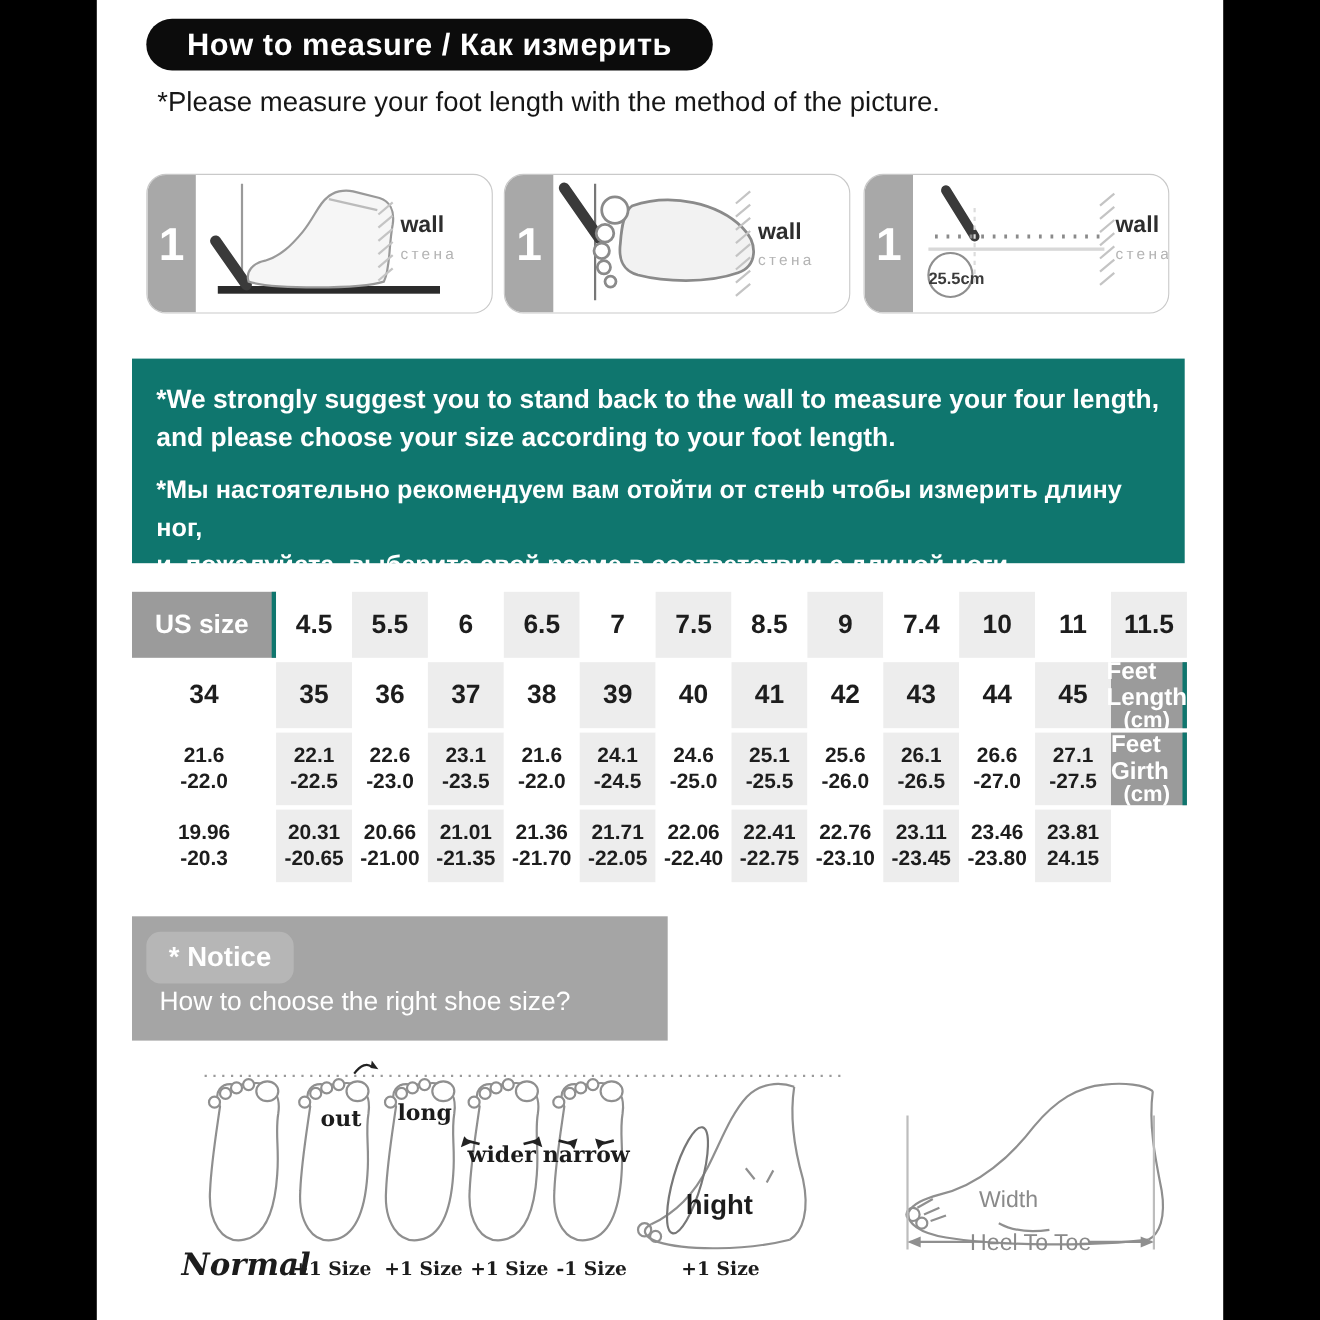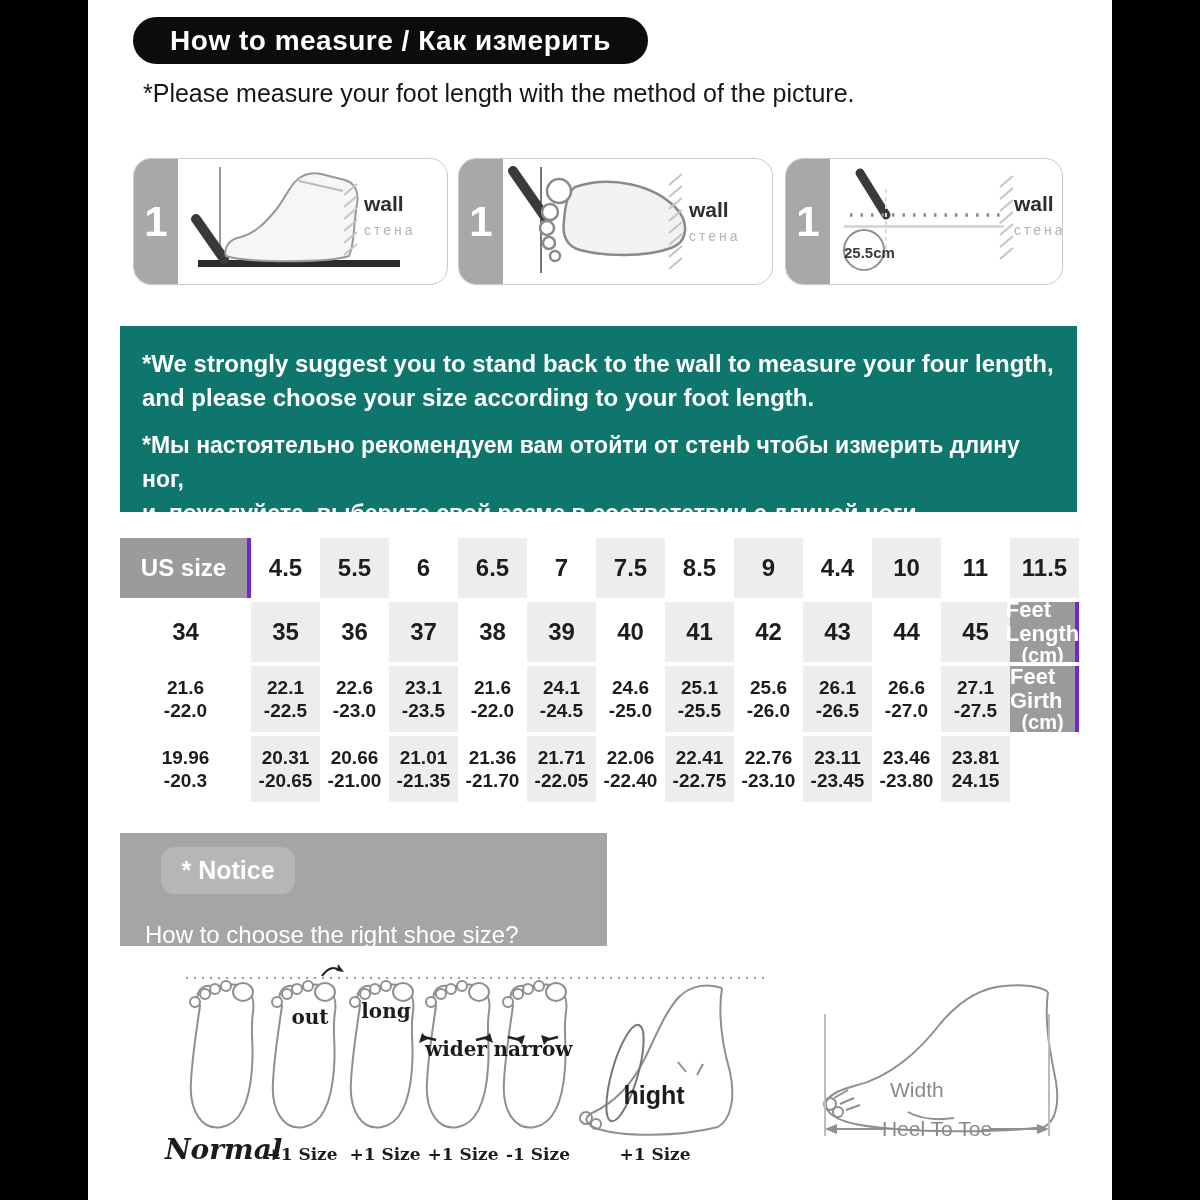--- a/index.html
+++ b/index.html
@@ -40,35 +40,35 @@
   .suggest-en{font-size:24px;font-weight:bold;line-height:34px;white-space:pre-line;}
   .suggest-ru{font-size:23px;font-weight:bold;line-height:34px;margin-top:13px;white-space:pre-line;}
 
   
   .size-table{
     position:absolute;left:32px;top:538px;
     display:grid;grid-template-columns:131px repeat(12,69px);
     grid-template-rows:60px 60px 66px 66px;row-gap:4px;
   }
   .tcell{display:flex;flex-direction:column;align-items:center;justify-content:center;}
-  .tcell.lbl{background:#9b9b9b;color:#fff;font-weight:bold;border-right:4px solid #6d28d9;box-sizing:border-box;}
+  .tcell.lbl{background:#9b9b9b;color:#fff;font-weight:bold;border-right:4px solid #0f766e;box-sizing:border-box;}
   .lbl .l1{font-size:24px;line-height:1.05;}
   .lbl .l1.small{font-size:22px;}
   .lbl .l2{font-size:20px;line-height:1.05;}
   .tcell.val{color:#1d1d1d;font-weight:bold;font-size:24px;background:#fff;}
   .tcell.val.stripe{background:#ededed;}
   .tcell.val .ln{font-size:19px;line-height:1.22;}
 
   
   .notice-box{position:absolute;left:32px;top:833px;width:487px;height:113px;background:#a5a5a5;}
   .notice-pill{
     position:absolute;left:13px;top:14px;width:134px;height:47px;border-radius:13px;background:#b6b6b6;
-    color:#fff;font-size:25px;font-weight:bold;display:flex;align-items:center;justify-content:center;margin-left:28px;
-  }
-  .notice-q{position:absolute;left:25px;top:88px;color:#fff;font-size:24px;font-weight:500;}
+    color:#fff;font-size:25px;font-weight:bold;display:flex;align-items:center;justify-content:center;
+  }
+  .notice-q{position:absolute;left:25px;top:64px;color:#fff;font-size:24px;font-weight:500;}
 
   
   .feet-svg{position:absolute;left:30px;top:952px;}
   .foot-label{font-weight:bold;font-size:20px;fill:#1c1c1c;font-family:"DejaVu Serif",serif;}
   .foot-label.big{font-size:25px;font-family:"Liberation Sans",sans-serif;}
   .meas-label{font-size:21px;fill:#8a8a8a;}
   .caption{
     position:absolute;width:110px;text-align:center;color:#1c1c1c;
     font-family:"DejaVu Serif",serif;font-weight:bold;font-size:17px;top:1144px;
   }
@@ -175,21 +175,21 @@
         <div class="l1">US size</div>
       </div>
       <div class="tcell val">4.5</div>
       <div class="tcell val stripe">5.5</div>
       <div class="tcell val">6</div>
       <div class="tcell val stripe">6.5</div>
       <div class="tcell val">7</div>
       <div class="tcell val stripe">7.5</div>
       <div class="tcell val">8.5</div>
       <div class="tcell val stripe">9</div>
-      <div class="tcell val">4.4</div>
+      <div class="tcell val">7.4</div>
       <div class="tcell val stripe">10</div>
       <div class="tcell val">11</div>
       <div class="tcell val stripe">11.5</div>
       <div class="tcell val">34</div>
       <div class="tcell val stripe">35</div>
       <div class="tcell val">36</div>
       <div class="tcell val stripe">37</div>
       <div class="tcell val">38</div>
       <div class="tcell val stripe">39</div>
       <div class="tcell val">40</div>

